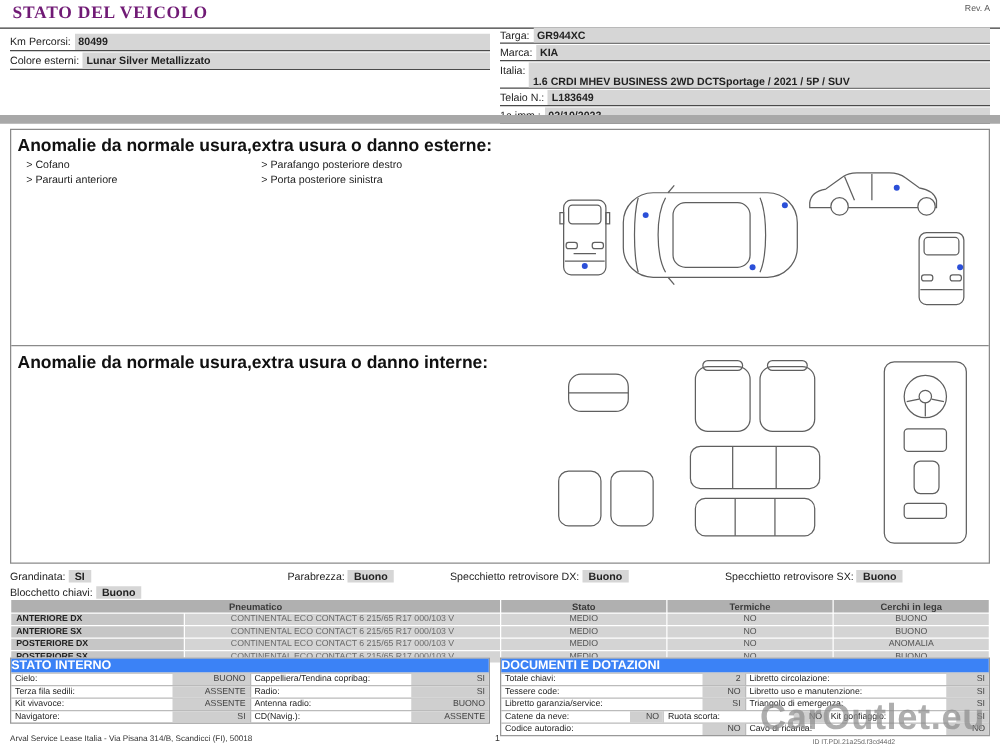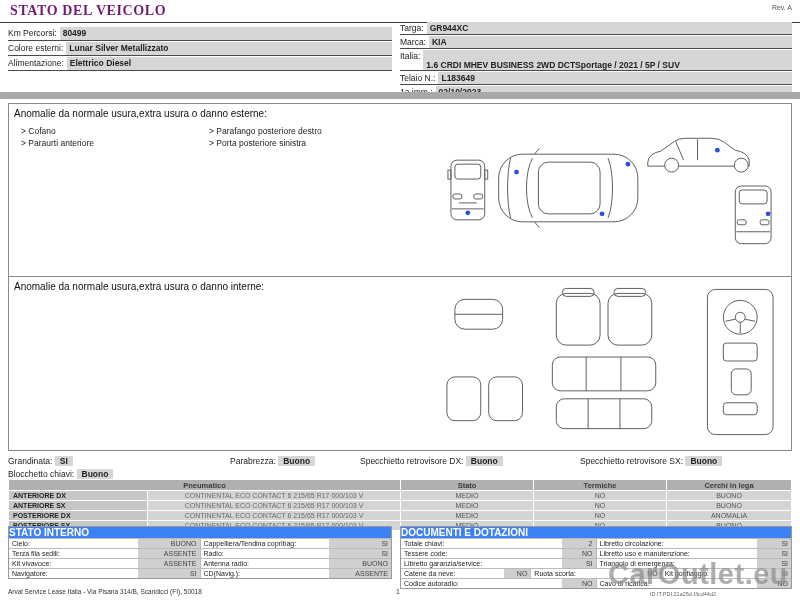--- a/index.html
+++ b/index.html
@@ -21,21 +21,21 @@
   .info-left .info-row { line-height:13px; }
   .info-row .lbl { white-space:nowrap; padding-right:3px; }
   .info-row .val { flex:1; background:#d6d6d6; font-weight:bold; padding:0 3px; }
 
   .bar-gray { position:absolute; top:92px; left:0; width:800px; height:7px; background:#a8a8a8; }
 
   
   .main-box { position:absolute; top:103px; left:8px; width:784px; height:348px; border:1px solid #8a8a8a; background:#fff; }
   .sec { position:relative; height:173px; }
   .sec-ext { border-bottom:1px solid #8a8a8a; }
-  .sec-title { position:absolute; top:4px; left:5px; font-size:10px; font-weight:normal; color:#111; }
+  .sec-title { position:absolute; top:4px; left:5px; font-size:14px; font-weight:bold; color:#111; }
   .item-col { position:absolute; top:21px; font-size:8.5px; line-height:12px; color:#222; }
   .item-col-1 { left:12px; }
   .item-col-2 { left:200px; }
   .diagram { position:absolute; top:4px; right:6px; }
   .diagram svg { display:block; }
 
   
   .cond { position:absolute; left:8px; width:784px; height:12px; font-size:8.5px; }
   .cond-1 { top:456px; }
   .cond-2 { top:469px; }
@@ -88,24 +88,20 @@
   <div class="hdr-line"></div>
 
   <div class="info-left">
     <div class="info-row">
       <span class="lbl">Km Percorsi:</span>
       <span class="val">80499</span>
     </div>
     <div class="info-row">
       <span class="lbl">Colore esterni:</span>
       <span class="val">Lunar Silver Metallizzato</span>
-    </div>
-    <div class="info-row">
-      <span class="lbl">Alimentazione:</span>
-      <span class="val">Elettrico Diesel</span>
     </div>
   </div>
 
   <div class="info-right">
     <div class="info-row">
       <span class="lbl">Targa:</span>
       <span class="val">GR944XC</span>
     </div>
     <div class="info-row">
       <span class="lbl">Marca:</span>

